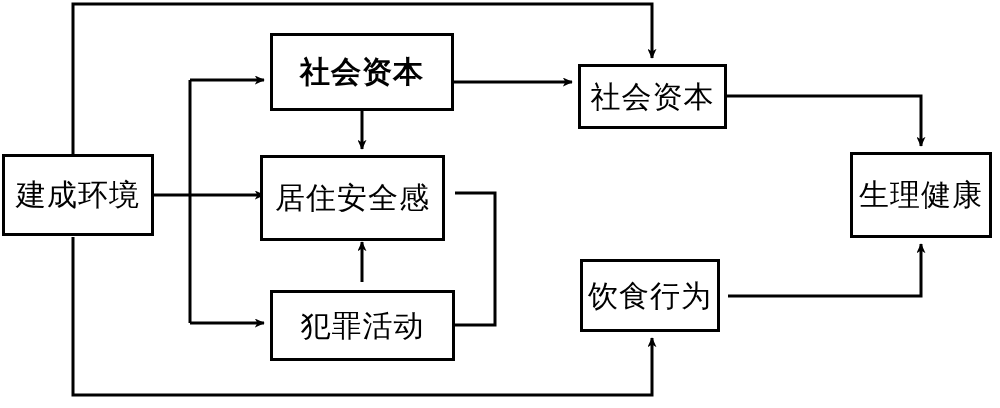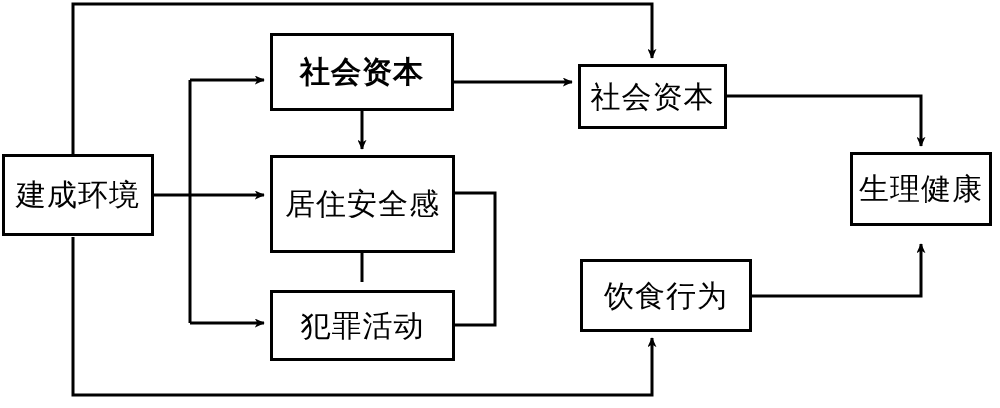--- a/index.html
+++ b/index.html
@@ -92,33 +92,33 @@
   </svg>
 
   <div class="node-box" style="left:2px; top:154px; width:152px; height:82px;">
     <span class="node-label">建成环境</span>
   </div>
 
   <div class="node-box" style="left:270px; top:33px; width:184px; height:78px;font-weight:bold;">
     <span class="node-label">社会资本</span>
   </div>
 
-  <div class="node-box" style="left:270px; top:155px; width:185px; height:98px;">
+  <div class="node-box" style="left:260px; top:155px; width:185px; height:86px;">
     <span class="node-label">居住安全感</span>
   </div>
 
   <div class="node-box" style="left:270px; top:282px; width:185px; height:71px;margin-top:8px;">
     <span class="node-label">犯罪活动</span>
   </div>
 
   <div class="node-box" style="left:578px; top:64px; width:149px; height:65px;">
     <span class="node-label">社会资本</span>
   </div>
 
-  <div class="node-box" style="left:580px; top:259px; width:172px; height:73px;">
+  <div class="node-box" style="left:580px; top:259px; width:140px; height:73px;">
     <span class="node-label">饮食行为</span>
   </div>
 
-  <div class="node-box" style="left:850px; top:152px; width:142px; height:74px;">
+  <div class="node-box" style="left:850px; top:152px; width:142px; height:86px;">
     <span class="node-label">生理健康</span>
   </div>
 
 </div>
 
 </body></html>

